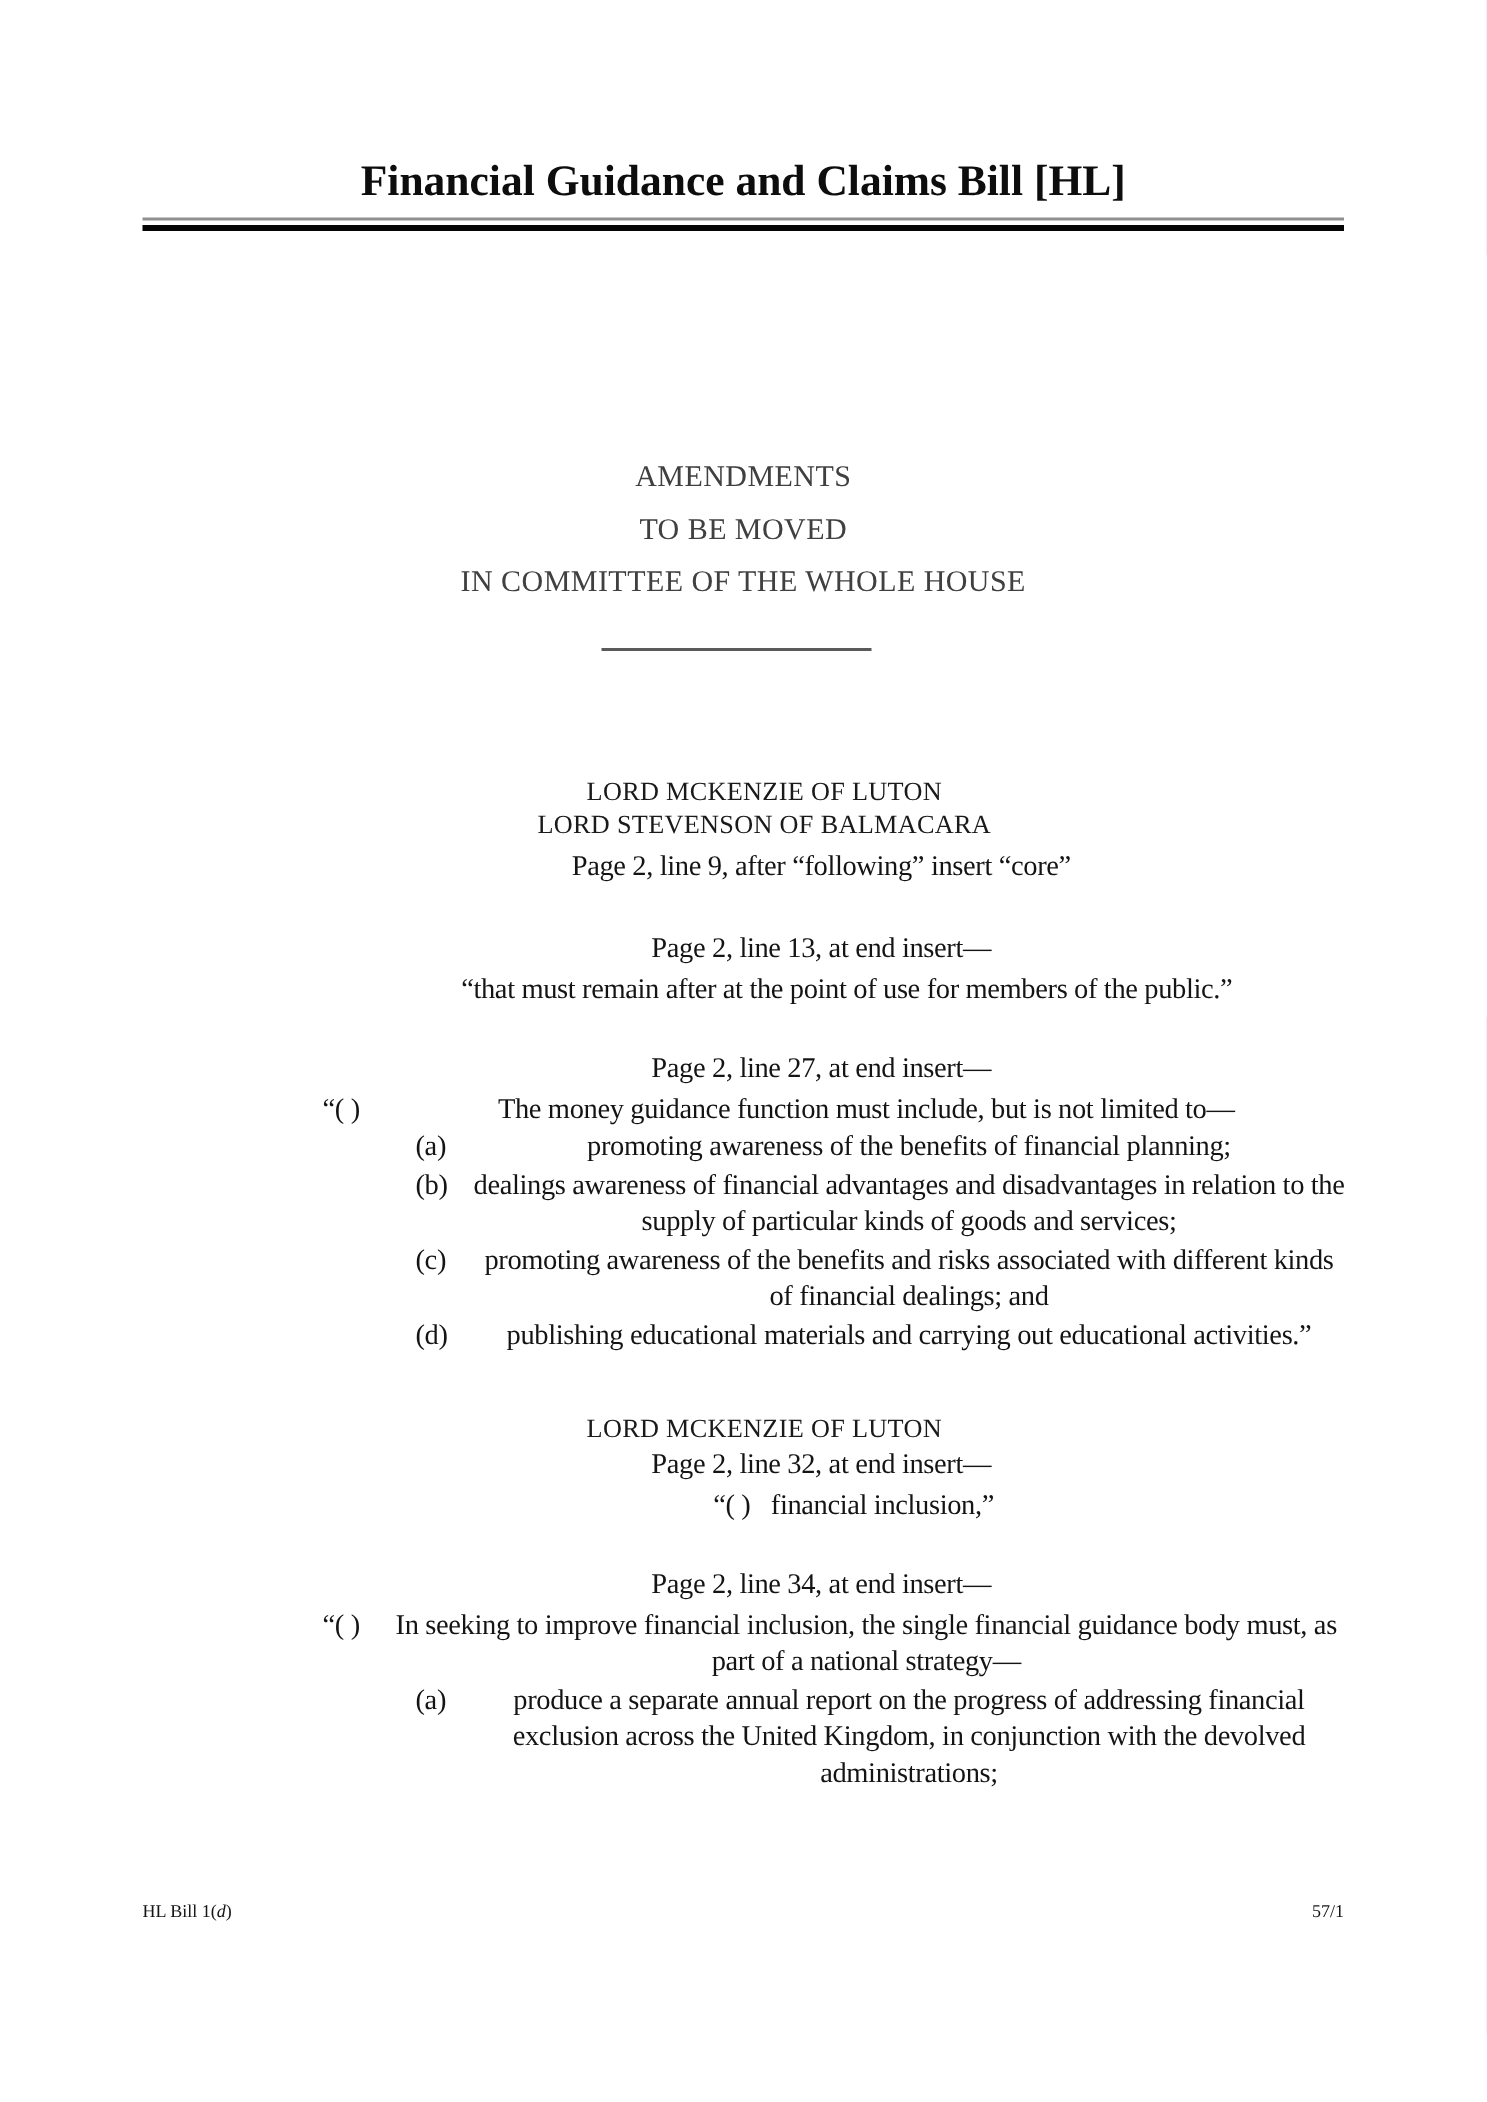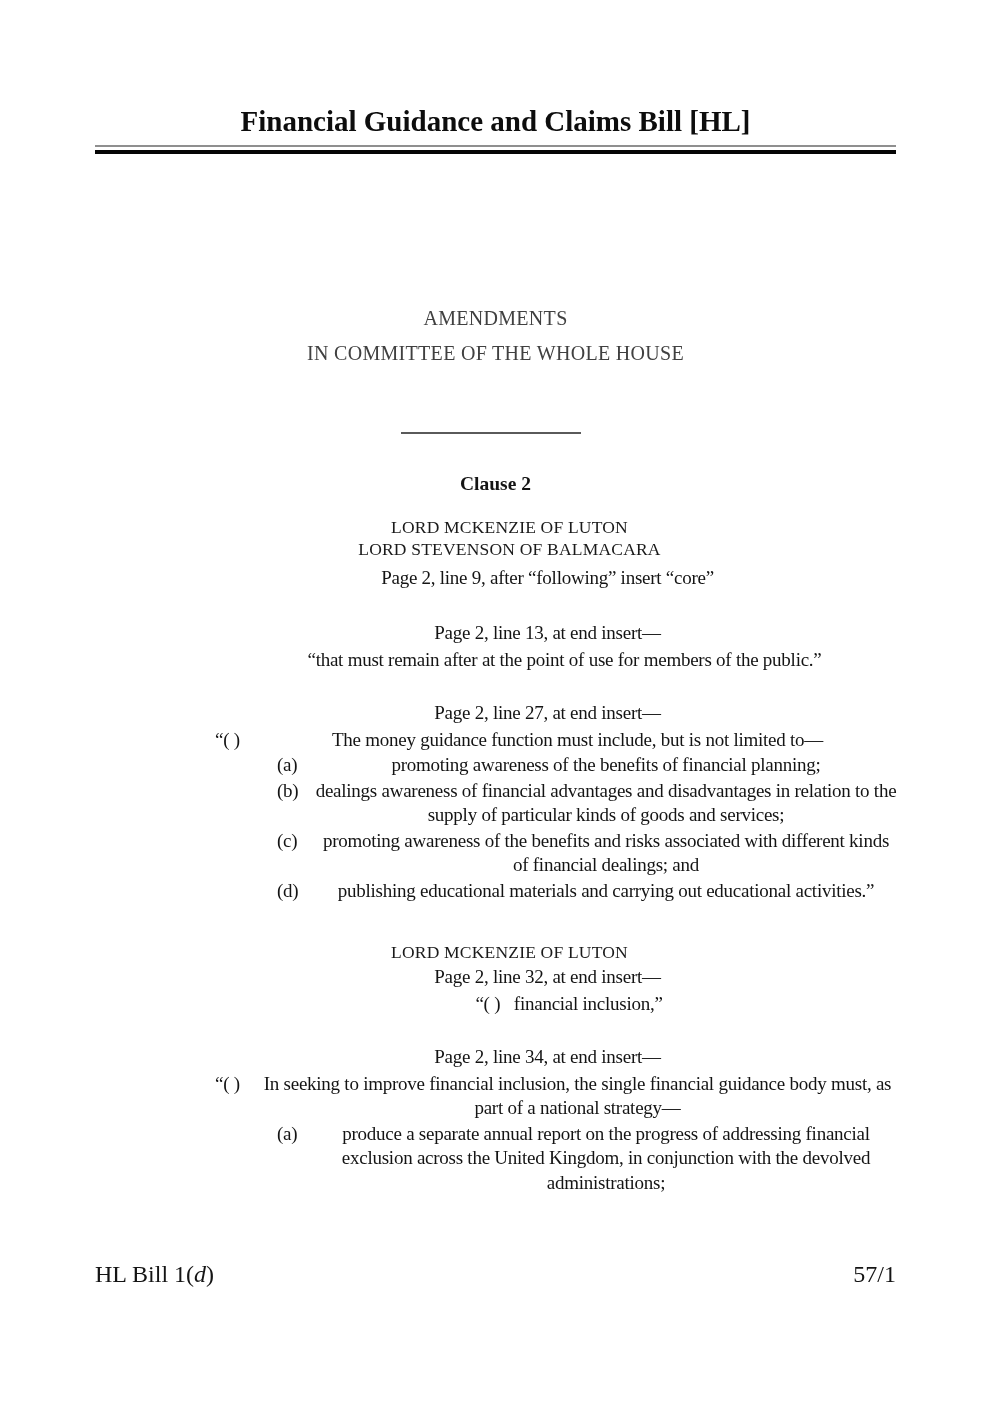--- a/index.html
+++ b/index.html
@@ -93,45 +93,45 @@
     padding-left: 117px;
     padding-top: 1px;
     text-align: justify;
   }
   .item .marker { position: absolute; left: 79px; }
 
   
   .footer {
     position: absolute; top: 1262px; left: 95px; right: 95px;
     display: flex; justify-content: space-between;
-    font-size: 24px; letter-spacing: 0;
+    font-size: 12px; letter-spacing: 0;
   }
   .footer .it { font-style: italic; }
 </style>
 </head>
 <body>
 
 <div class="page">
 
   <h1 class="bill-title">Financial Guidance and Claims Bill [HL]</h1>
 
   <div class="double-rule">
     <div class="rule-thin"></div>
     <div class="rule-gap"></div>
     <div class="rule-thick"></div>
   </div>
 
   <div class="preamble">
     <div>AMENDMENTS</div>
+    <div>TO BE MOVED</div>
     <div>IN COMMITTEE OF THE WHOLE HOUSE</div>
   </div>
 
   <div class="separator-line"></div>
 
-  <h2 class="clause-heading">Clause 2</h2>
 
   <div class="sponsors sponsors-1">
     <div>LORD MCKENZIE OF LUTON</div>
     <div>LORD STEVENSON OF BALMACARA</div>
   </div>
 
   <div class="amendment a1">
     <p class="page-line">Page 2, line 9, after “following” insert “core”</p>
   </div>
 

